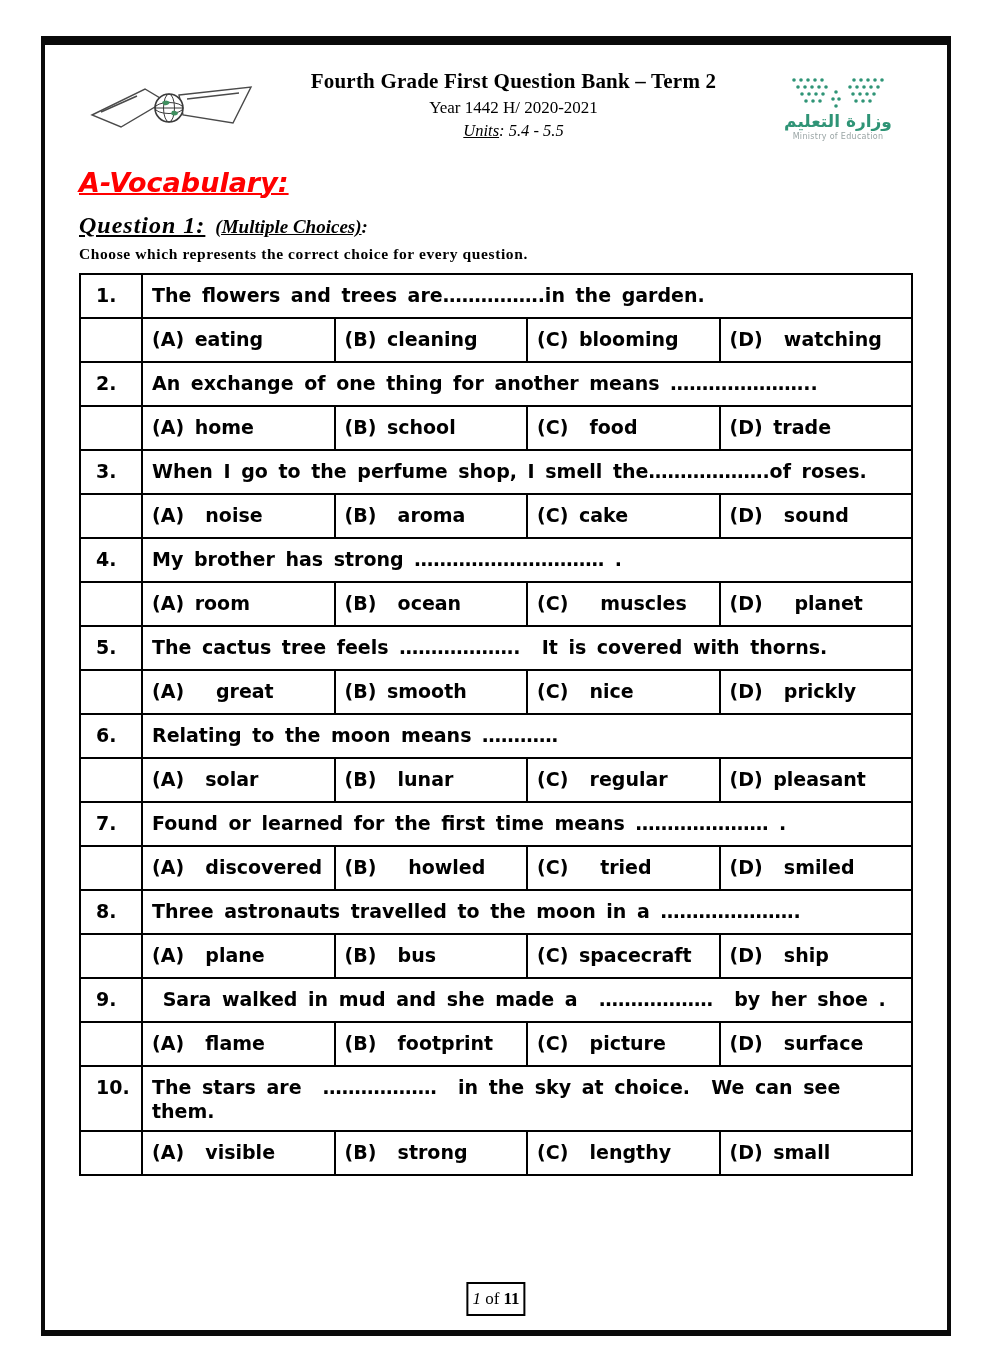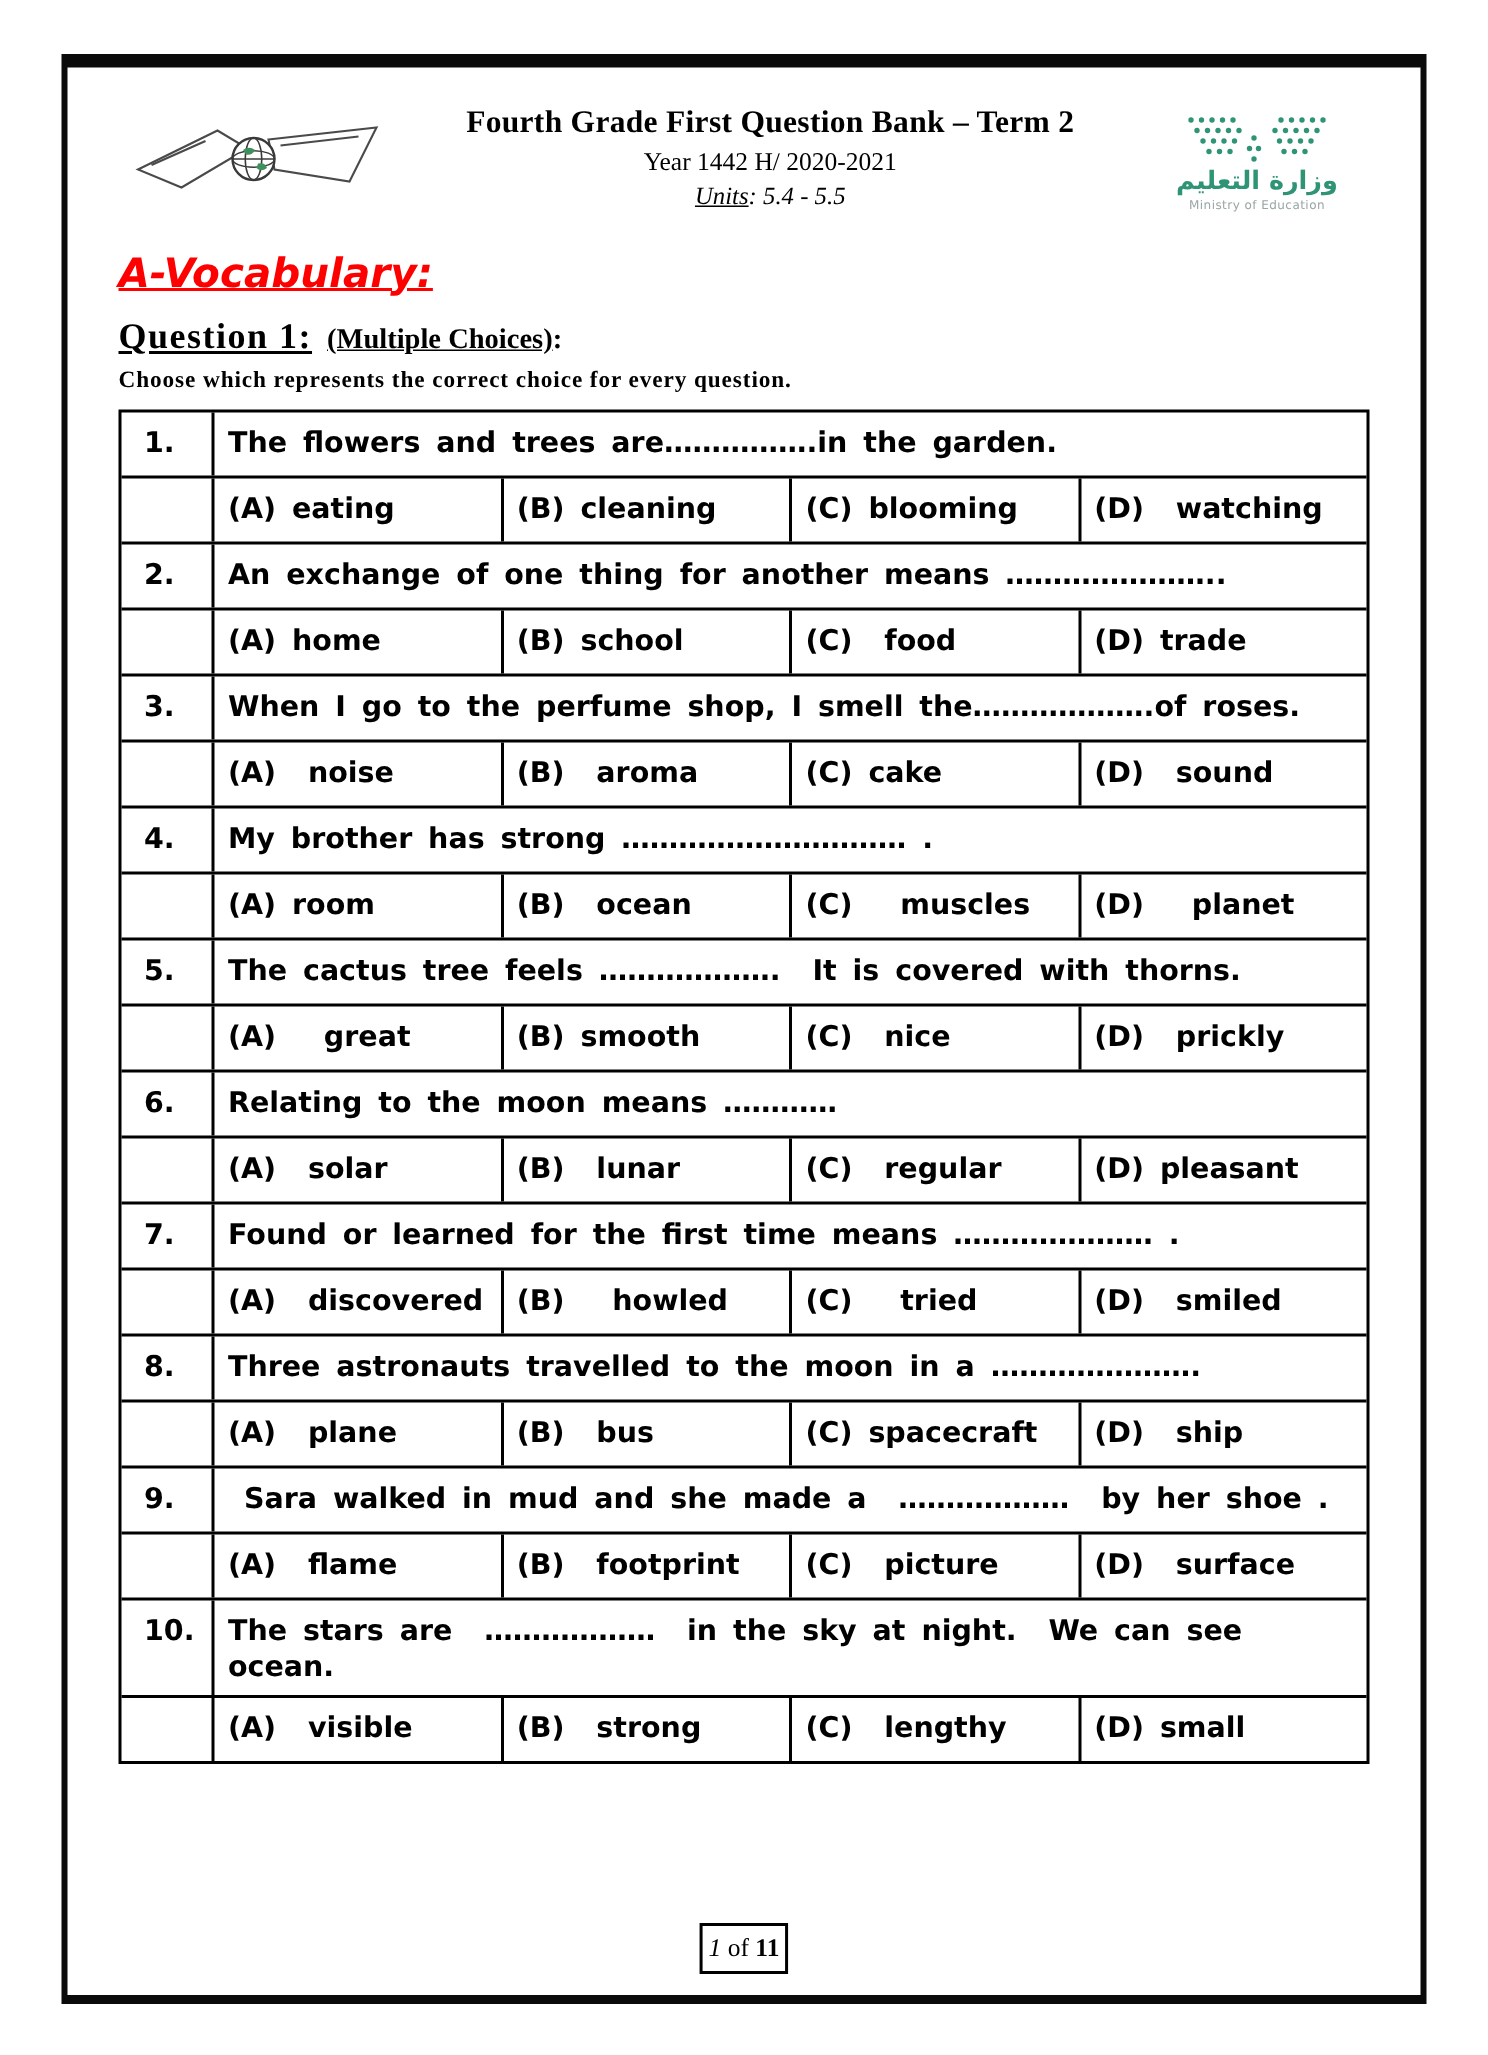--- a/index.html
+++ b/index.html
@@ -6,36 +6,36 @@
   body{
     width:992px;height:1370px;background:#ffffff;position:relative;overflow:hidden;
     font-family:"DejaVu Sans",sans-serif;color:#000;
   }
   .frame{
     position:absolute;left:41px;right:41px;top:36px;bottom:34px;
     border:4px solid #0a0a0a;border-top-width:9px;border-bottom-width:6px;
     box-sizing:border-box;padding:24px 34px 18px 34px;
   }
   
-  .header{display:flex;align-items:center;}
+  .header{display:flex;align-items:flex-end;}
   .logo-left{width:185px;flex:0 0 185px;padding-top:6px;}
   .header-center{flex:1;text-align:center;font-family:"Liberation Serif",serif;}
   .doc-title{font-size:21px;font-weight:bold;letter-spacing:.2px;}
   .doc-year{font-size:17px;margin-top:4px;}
   .doc-units{font-size:16.5px;font-style:italic;font-weight:normal;margin-top:3px;}
   .units-label{text-decoration:underline;}
   .logo-right{width:150px;flex:0 0 150px;text-align:center;padding-top:2px;}
   .ministry-ar{color:#2f9476;font-size:17px;font-weight:bold;margin-top:1px;}
   .ministry-en{color:#9aa5a5;font-size:8px;margin-top:1px;letter-spacing:.3px;}
   
   .section-heading{
     margin-top:26px;color:#ff0000;font-size:27px;font-weight:bold;font-style:italic;
     text-decoration:underline;text-decoration-thickness:2px;
   }
-  .question-line{margin-top:14px;font-family:"Liberation Serif",serif;}
+  .question-line{margin-top:14px;font-family:"Liberation Serif",serif;font-style:italic;}
   .q-label{font-size:24px;font-weight:bold;text-decoration:underline;letter-spacing:1px;}
   .q-sub{font-size:19px;font-weight:bold;text-decoration:underline;margin-left:6px;}
   .q-colon{font-size:19px;font-weight:bold;}
   .instruction{
     margin-top:6px;font-family:"Liberation Serif",serif;font-size:15.5px;font-weight:bold;
     letter-spacing:.6px;
   }
   
   .qtable{border:2px solid #000;margin-top:10px;}
   .q-row{display:flex;border-top:2px solid #000;min-height:42px;align-items:stretch;}
@@ -253,21 +253,21 @@
     <div class="q-row">
       <div class="cell num"></div>
       <div class="cell opt">(A)  flame</div>
       <div class="cell opt">(B)  footprint</div>
       <div class="cell opt">(C)  picture</div>
       <div class="cell opt">(D)  surface</div>
     </div>
 
     <div class="q-row">
       <div class="cell num">10.</div>
-      <div class="cell qtext">The stars are  ………………  in the sky at night.  We can see ocean.</div>
+      <div class="cell qtext">The stars are  ………………  in the sky at choice.  We can see them.</div>
     </div>
     <div class="q-row">
       <div class="cell num"></div>
       <div class="cell opt">(A)  visible</div>
       <div class="cell opt">(B)  strong</div>
       <div class="cell opt">(C)  lengthy</div>
       <div class="cell opt">(D) small</div>
     </div>
 
   </div>

